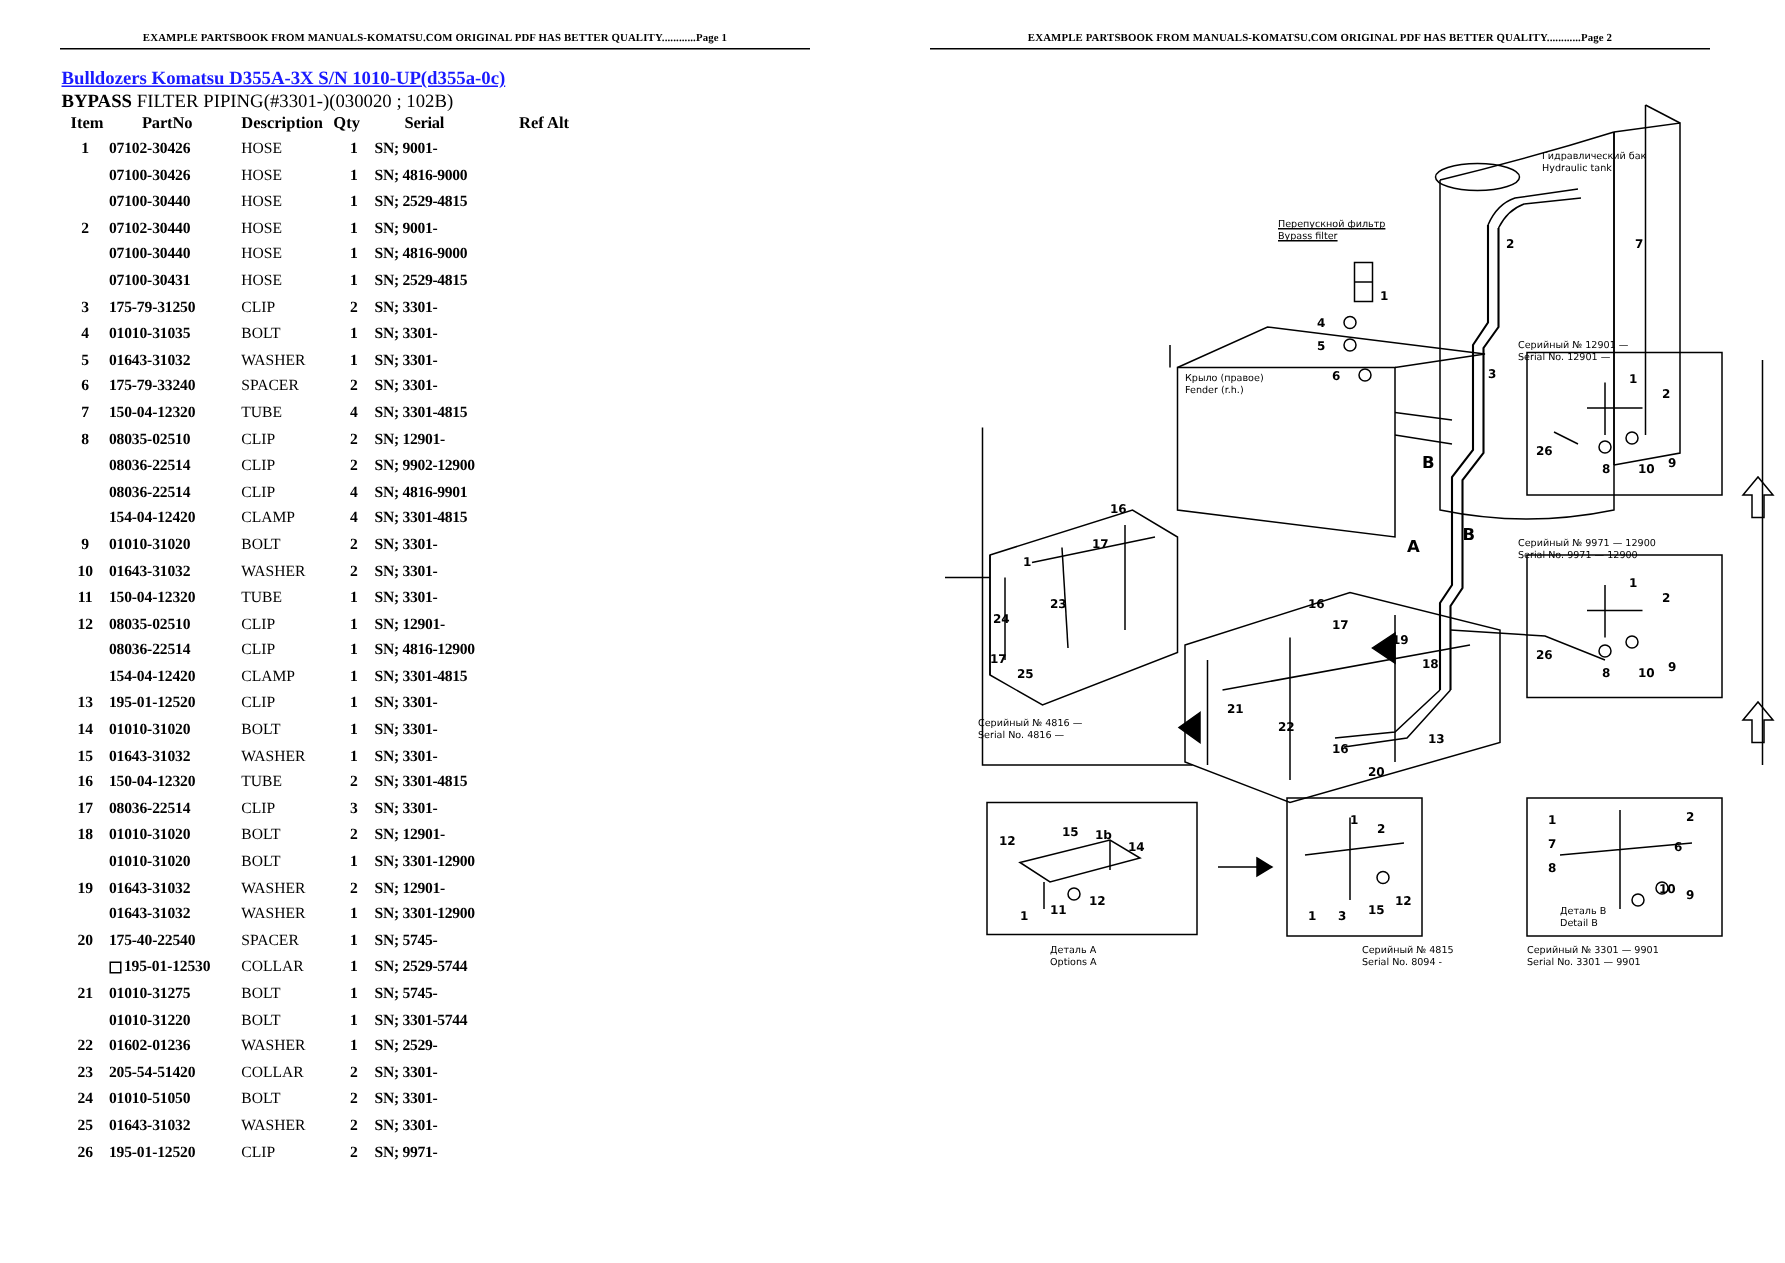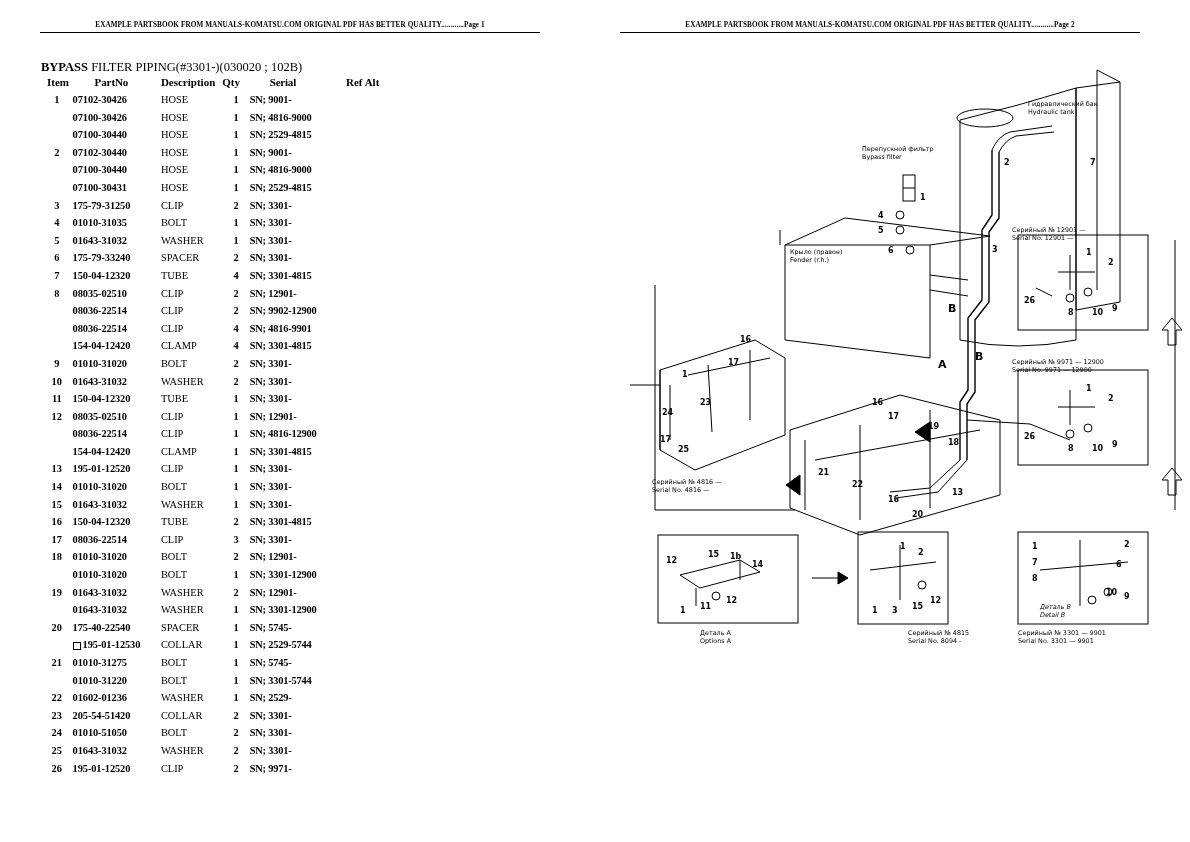--- a/index.html
+++ b/index.html
@@ -137,20 +137,21 @@
 
   <div class="banner banner-left">
     <div class="banner-text">EXAMPLE PARTSBOOK FROM MANUALS-KOMATSU.COM ORIGINAL PDF HAS BETTER QUALITY............Page 1</div>
     <div class="banner-rule"></div>
   </div>
   <div class="banner banner-right">
     <div class="banner-text">EXAMPLE PARTSBOOK FROM MANUALS-KOMATSU.COM ORIGINAL PDF HAS BETTER QUALITY............Page 2</div>
     <div class="banner-rule"></div>
   </div>
 
+  <a class="title-link" href="#">Bulldozers Komatsu D355A-3X S/N 1010-UP(d355a-0c)</a>
   <div class="subtitle"><span class="bold">BYPASS</span><span> FILTER PIPING(#3301-)(030020 ; 102B)</span></div>
 
   <table class="parts-table">
     <thead>
       <tr>
         <th class="c-item">Item</th>
         <th class="c-part">PartNo</th>
         <th class="c-desc">Description</th>
         <th class="c-qty">Qty</th>
         <th class="c-opt">Serial</th>
@@ -551,21 +552,21 @@
         <circle cx="508" cy="552" r="4"></circle>
         <circle cx="492" cy="560" r="4"></circle>
 
         <path d="M212 538 L245 538 M238 532 L248 538 L238 544 Z" fill="#000"></path>
 
         <path d="M562 290 L572 278 L582 290 L576 290 L576 305 L568 305 L568 290 Z"></path>
         <path d="M562 440 L572 428 L582 440 L576 440 L576 455 L568 455 L568 440 Z"></path>
       </g>
     </svg>
 
-    <div class="lbl" style="left:262px; top:105px;">
+    <div class="lbl" style="left:252px; top:105px;text-decoration:underline;">
       <div>Перепускной фильтр</div>
       <div>Bypass filter</div>
     </div>
     <div class="lbl" style="left:428px; top:60px;">
       <div>Гидравлический бак</div>
       <div>Hydraulic tank</div>
     </div>
     <div class="lbl" style="left:190px; top:208px;">
       <div>Крыло (правое)</div>
       <div>Fender (r.h.)</div>
@@ -583,21 +584,21 @@
       <div>Serial No. 4816 —</div>
     </div>
     <div class="lbl" style="left:100px; top:589px;">
       <div>Деталь А</div>
       <div>Options A</div>
     </div>
     <div class="lbl" style="left:268px; top:589px;margin-left:40px;">
       <div>Серийный № 4815</div>
       <div>Serial No. 8094 -</div>
     </div>
-    <div class="lbl" style="left:440px; top:563px;font-style:italic;">
+    <div class="lbl" style="left:440px; top:563px;">
       <div>Деталь В</div>
       <div>Detail B</div>
     </div>
     <div class="lbl" style="left:418px; top:589px;">
       <div>Серийный № 3301 — 9901</div>
       <div>Serial No. 3301 — 9901</div>
     </div>
 
     <div class="bignum" style="left:338px; top:318px;">A</div>
     <div class="bignum" style="left:348px; top:262px;">B</div>

